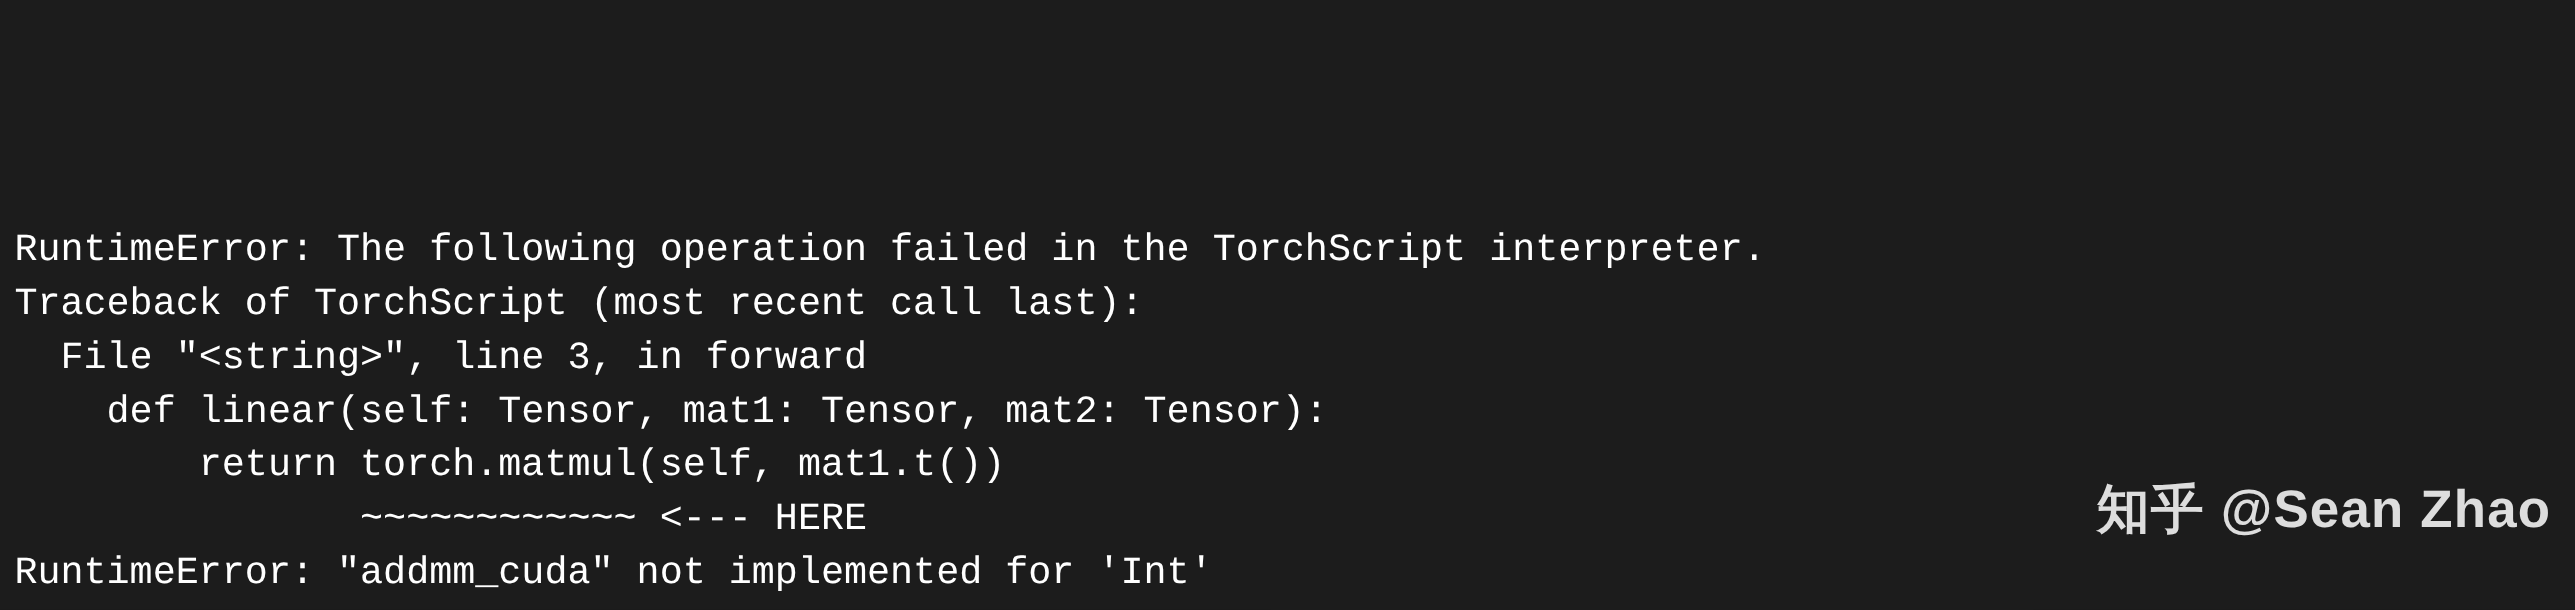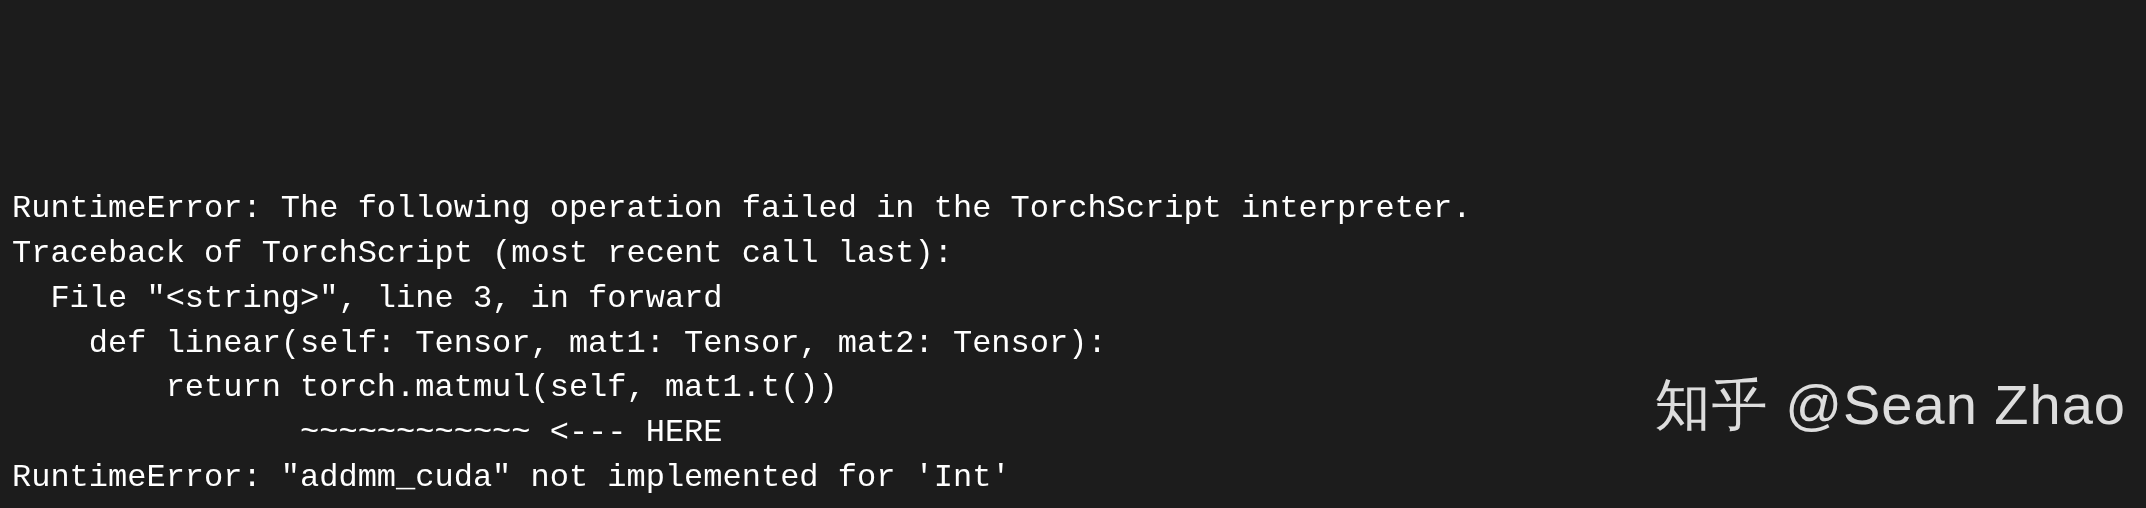--- a/index.html
+++ b/index.html
@@ -19,25 +19,25 @@
       height: 508px;
       overflow: hidden;
       position: relative;
     }
     .terminal-line {
       display: block;
     }
     .watermark {
       position: absolute;
       right: 20px;
-      bottom: 64px;
+      bottom: 52px;
       font-family: -apple-system, BlinkMacSystemFont, 'Segoe UI', 'PingFang SC', 'Microsoft YaHei', sans-serif;
-      font-size: 56px;
+      font-size: 44px;
       color: rgba(255, 255, 255, 0.85);
-      font-weight: 400;
+      font-weight: 700;
       letter-spacing: 1px;
     }
   </style>
 </head>
 <body>
 
 
 
 <div><span class="terminal-line">RuntimeError: The following operation failed in the TorchScript interpreter.</span><span class="terminal-line">Traceback of TorchScript (most recent call last):</span><span class="terminal-line">  File "&lt;string&gt;", line 3, in forward</span><span class="terminal-line"></span><span class="terminal-line">    def linear(self: Tensor, mat1: Tensor, mat2: Tensor):</span><span class="terminal-line">        return torch.matmul(self, mat1.t())</span><span class="terminal-line">               ~~~~~~~~~~~~ &lt;--- HERE</span><span class="terminal-line"></span><span class="terminal-line">RuntimeError: "addmm_cuda" not implemented for 'Int'</span></div>
 

